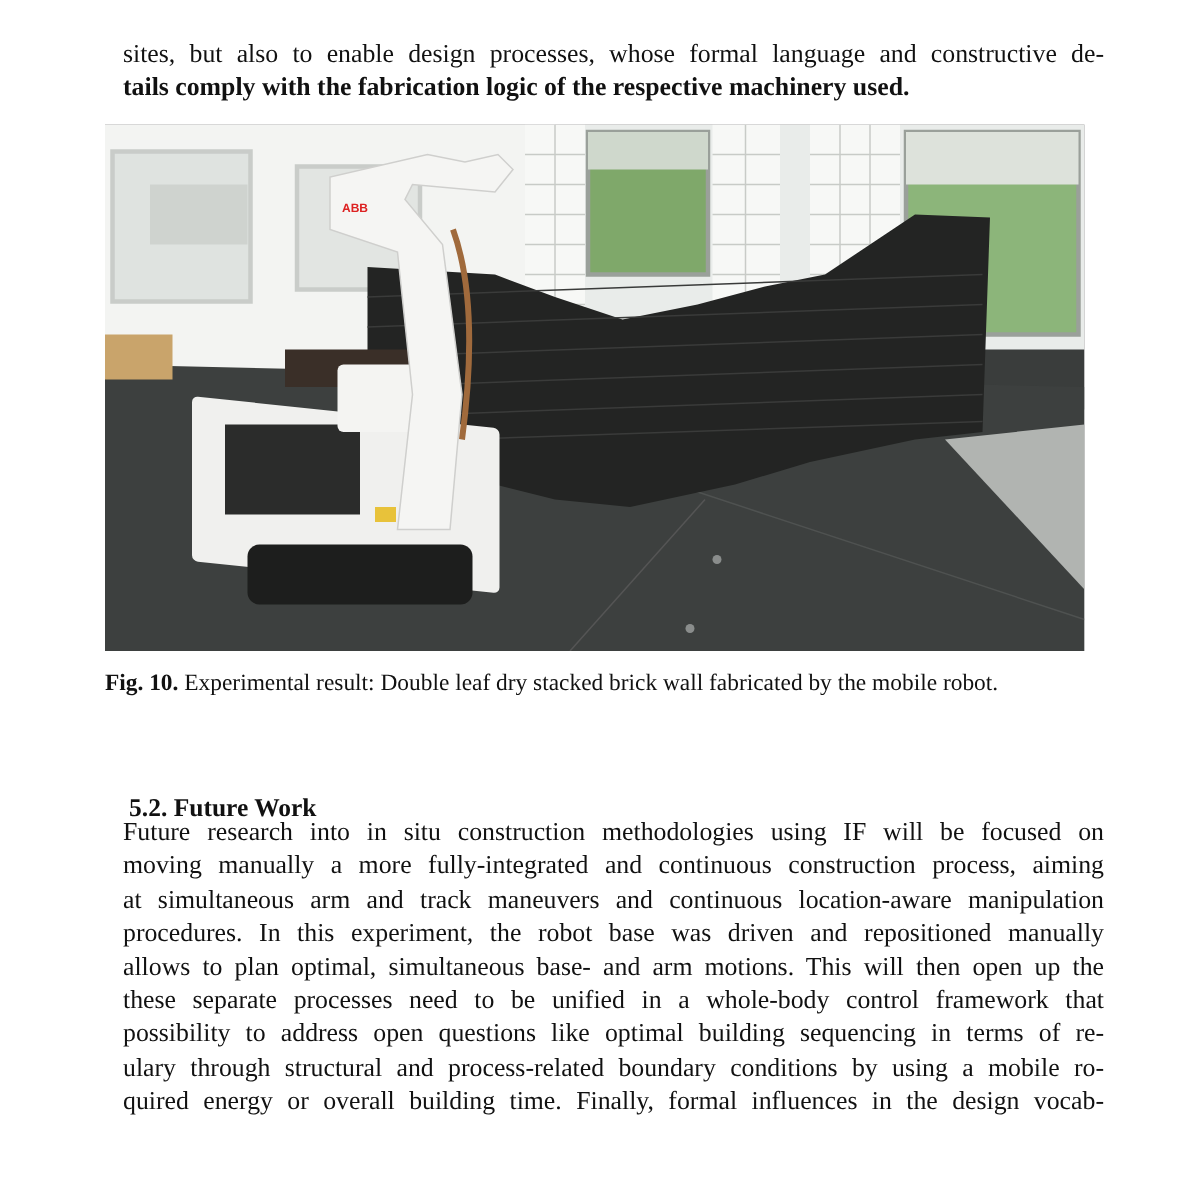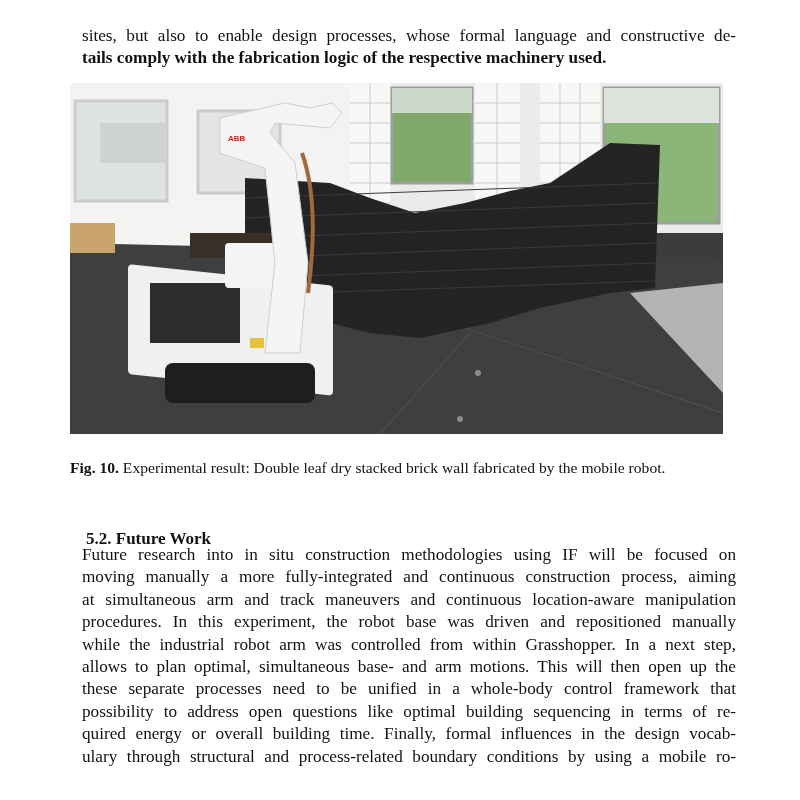--- a/index.html
+++ b/index.html
@@ -4,21 +4,21 @@
   <style>
     html, body { margin: 0; padding: 0; background: #ffffff; }
     body { width: 800px; height: 800px; position: relative; overflow: hidden;
            font-family: "Liberation Serif", "DejaVu Serif", serif; color: #111; }
     .col { position: absolute; left: 70px; width: 654px; }
     .para { font-size: 17.2px; line-height: 22.4px; text-align: justify; margin: 12px; }
     .para .ln { display: block; text-align: justify; text-align-last: justify; white-space: nowrap; }
     .para .ln.last { text-align-last: left; font-weight: bold; }
     #top-para { top: 13px; }
     #figure { position: absolute; left: 70px; top: 83px; width: 653px; height: 351px; overflow: hidden; background: #a3a3a3; }
-    #caption { top: 457px; font-size: 15.6px; line-height: 21px; }
+    #caption { top: 445px; font-size: 15.6px; line-height: 21px; }
     #caption .ln { display:block; white-space: nowrap; }
     #heading { top: 513px; font-size: 17px; font-weight: bold; margin: 16px; }
     #body-para { top: 532px; }
     svg { display: block; }
   </style>
 </head>
 <body>
 
 <div id="top-para" class="col para">
   <span class="ln">sites, but also to enable design processes, whose formal language and constructive de-</span>
@@ -104,19 +104,18 @@
   <span class="ln"><b>Fig. 10.</b><span> Experimental result: Double leaf dry stacked brick wall fabricated by the mobile robot.</span></span>
 </div>
 
 <h2 id="heading" class="col">5.2. Future Work</h2>
 
 <div id="body-para" class="col para">
   <span class="ln">Future research into in situ construction methodologies using IF will be focused on</span>
   <span class="ln">moving manually a more fully-integrated and continuous construction process, aiming</span>
   <span class="ln">at simultaneous arm and track maneuvers and continuous location-aware manipulation</span>
   <span class="ln">procedures. In this experiment, the robot base was driven and repositioned manually</span>
-  <span class="ln">while the industrial robot arm was controlled from within Grasshopper. In a next step,</span>
   <span class="ln">allows to plan optimal, simultaneous base- and arm motions. This will then open up the</span>
   <span class="ln">these separate processes need to be unified in a whole-body control framework that</span>
   <span class="ln">possibility to address open questions like optimal building sequencing in terms of re-</span>
+  <span class="ln">ulary through structural and process-related boundary conditions by using a mobile ro-</span>
   <span class="ln">quired energy or overall building time. Finally, formal influences in the design vocab-</span>
-  <span class="ln">ulary through structural and process-related boundary conditions by using a mobile ro-</span>
 </div>
 
 </body></html>

